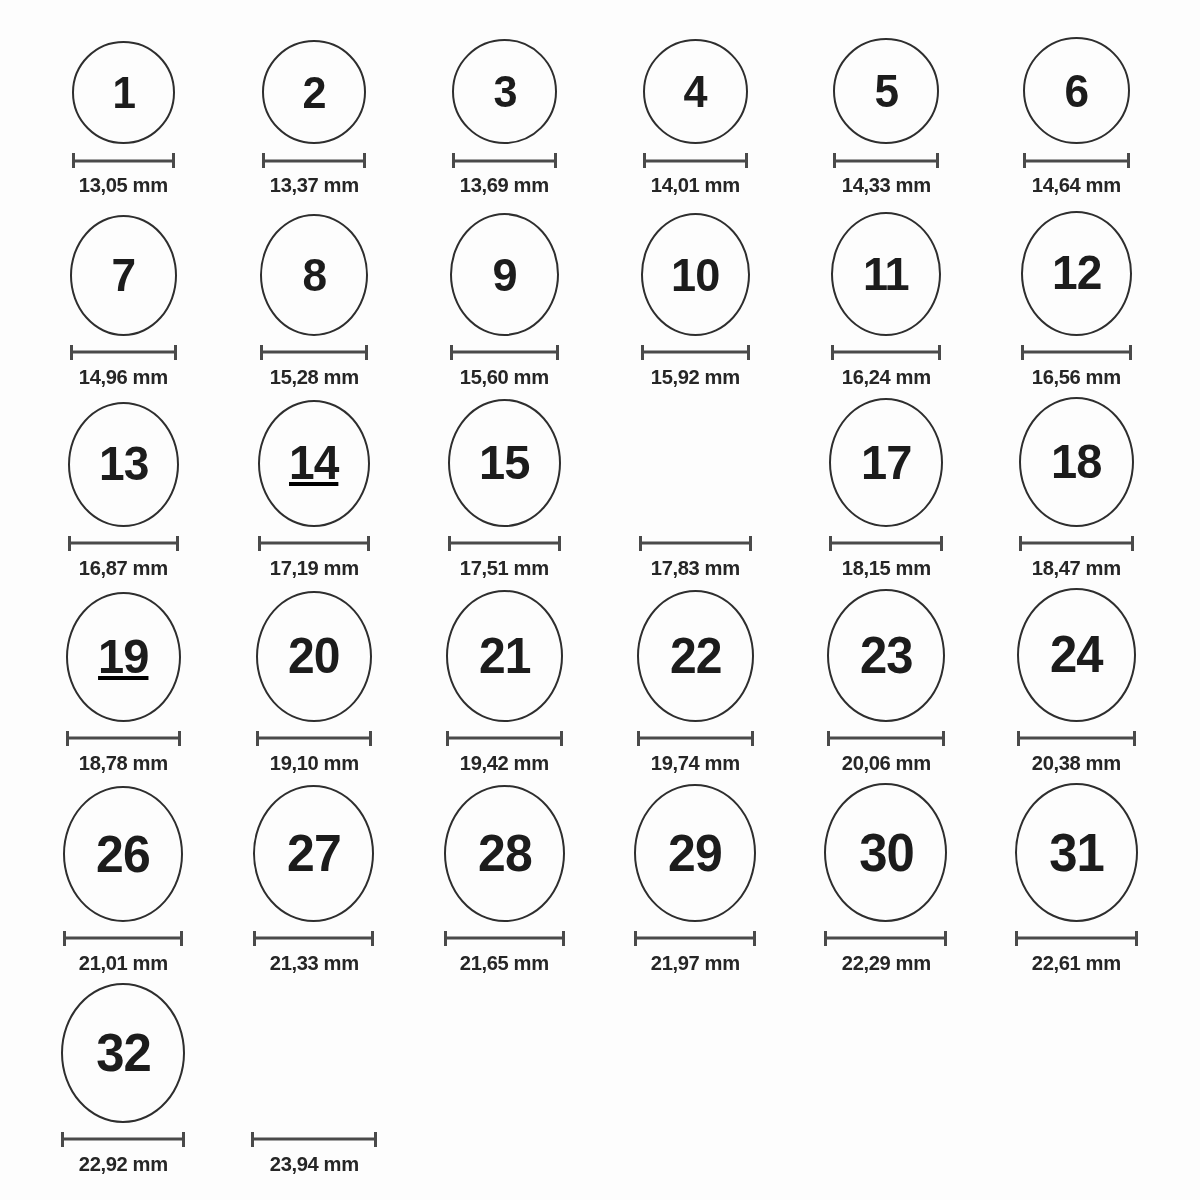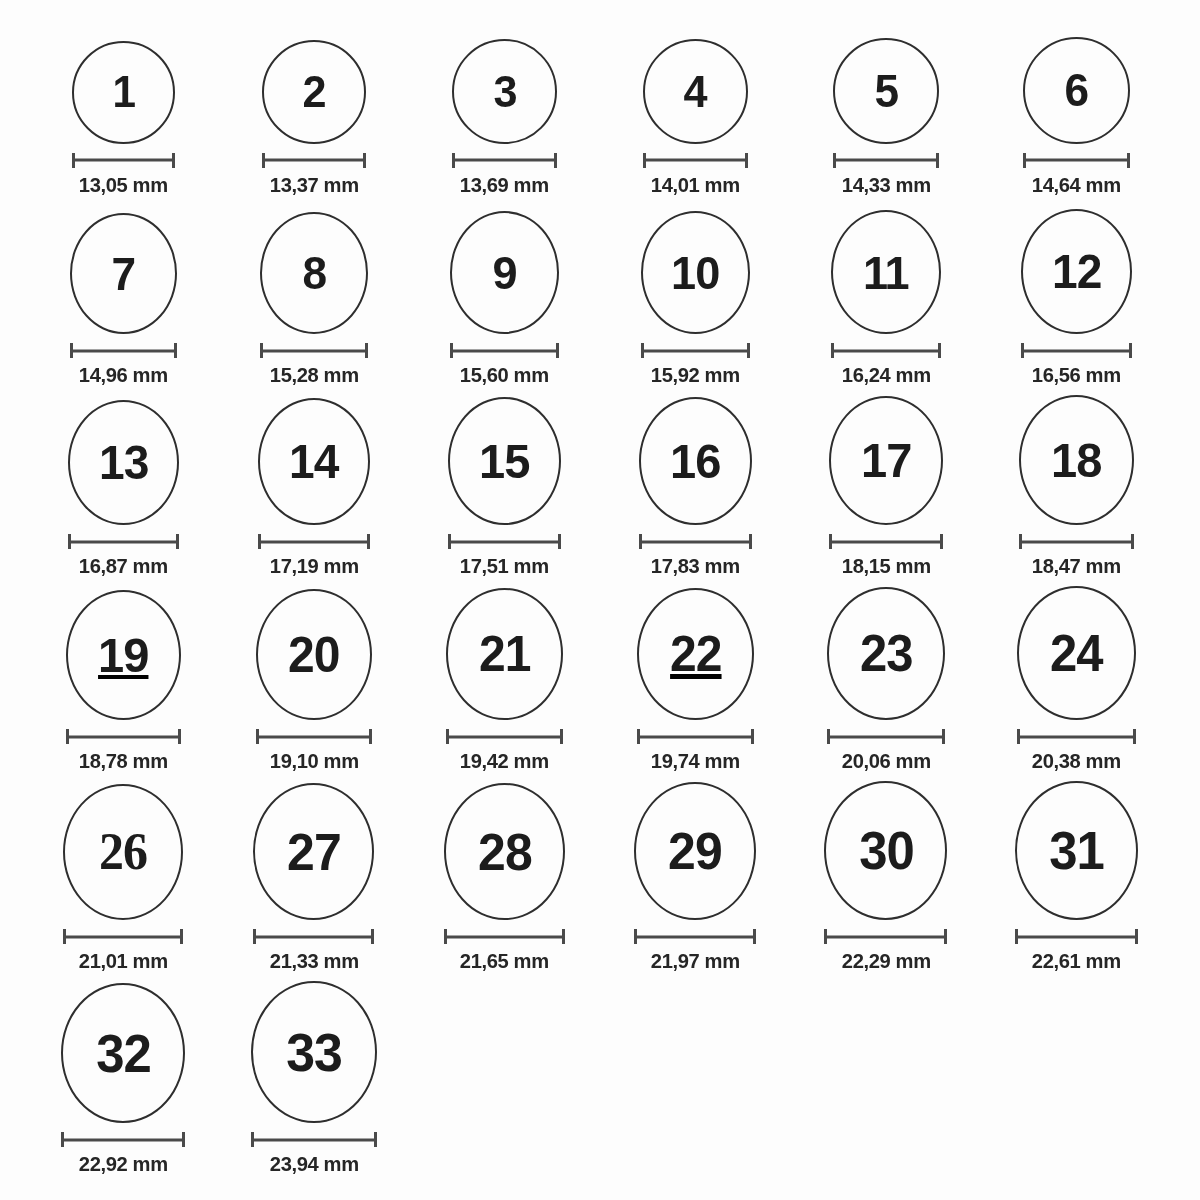--- a/index.html
+++ b/index.html
@@ -195,41 +195,38 @@
     <div class="cell">
     <div class="circle" style="width: 111px; height: 125px;">
       <span class="num" style="font-size: 48px;">13</span>
     </div>
     <div class="dim" style="width: 111px;">
       <span class="dim-bar"></span>
     </div>
     <div class="label">16,87 mm</div>
   </div>
     <div class="cell">
-    <div class="circle" style="width: 112px; height: 127px;">
+    <div class="circle" style="width: 112px; height: 127px; text-decoration: underline;">
       <span class="num" style="font-size: 48px;">14</span>
     </div>
     <div class="dim" style="width: 112px;">
       <span class="dim-bar"></span>
     </div>
     <div class="label">17,19 mm</div>
   </div>
     <div class="cell">
     <div class="circle" style="width: 113px; height: 128px;">
       <span class="num" style="font-size: 49px;">15</span>
     </div>
     <div class="dim" style="width: 113px;">
       <span class="dim-bar"></span>
     </div>
     <div class="label">17,51 mm</div>
   </div>
     <div class="cell">
-    <div class="circle" style="width: 113px; height: 128px;">
-      <span class="num" style="font-size: 49px;">16</span>
-    </div>
     <div class="dim" style="width: 113px;">
       <span class="dim-bar"></span>
     </div>
     <div class="label">17,83 mm</div>
   </div>
     <div class="cell">
     <div class="circle" style="width: 114px; height: 129px;">
       <span class="num" style="font-size: 49px;">17</span>
     </div>
     <div class="dim" style="width: 114px;">
@@ -267,21 +264,21 @@
     <div class="cell">
     <div class="circle" style="width: 117px; height: 132px;">
       <span class="num" style="font-size: 50px;">21</span>
     </div>
     <div class="dim" style="width: 117px;">
       <span class="dim-bar"></span>
     </div>
     <div class="label">19,42 mm</div>
   </div>
     <div class="cell">
-    <div class="circle" style="width: 117px; height: 132px; text-decoration: underline;">
+    <div class="circle" style="width: 117px; height: 132px;">
       <span class="num" style="font-size: 50px;">22</span>
     </div>
     <div class="dim" style="width: 117px;">
       <span class="dim-bar"></span>
     </div>
     <div class="label">19,74 mm</div>
   </div>
     <div class="cell">
     <div class="circle" style="width: 118px; height: 133px;">
       <span class="num" style="font-size: 51px;">23</span>
@@ -294,21 +291,21 @@
     <div class="cell">
     <div class="circle" style="width: 119px; height: 134px;">
       <span class="num" style="font-size: 51px;">24</span>
     </div>
     <div class="dim" style="width: 119px;">
       <span class="dim-bar"></span>
     </div>
     <div class="label">20,38 mm</div>
   </div>
     <div class="cell">
-    <div class="circle" style="width: 120px; height: 136px; font-family: Liberation Serif, serif;">
+    <div class="circle" style="width: 120px; height: 136px;">
       <span class="num" style="font-size: 52px;">26</span>
     </div>
     <div class="dim" style="width: 120px;">
       <span class="dim-bar"></span>
     </div>
     <div class="label">21,01 mm</div>
   </div>
     <div class="cell">
     <div class="circle" style="width: 121px; height: 137px;">
       <span class="num" style="font-size: 52px;">27</span>
@@ -357,21 +354,18 @@
     <div class="cell">
     <div class="circle" style="width: 124px; height: 140px;">
       <span class="num" style="font-size: 53px;">32</span>
     </div>
     <div class="dim" style="width: 124px;">
       <span class="dim-bar"></span>
     </div>
     <div class="label">22,92 mm</div>
   </div>
     <div class="cell">
-    <div class="circle" style="width: 126px; height: 142px;">
-      <span class="num" style="font-size: 54px;">33</span>
-    </div>
     <div class="dim" style="width: 126px;">
       <span class="dim-bar"></span>
     </div>
     <div class="label">23,94 mm</div>
   </div>
   </div>
 
 </body></html>

